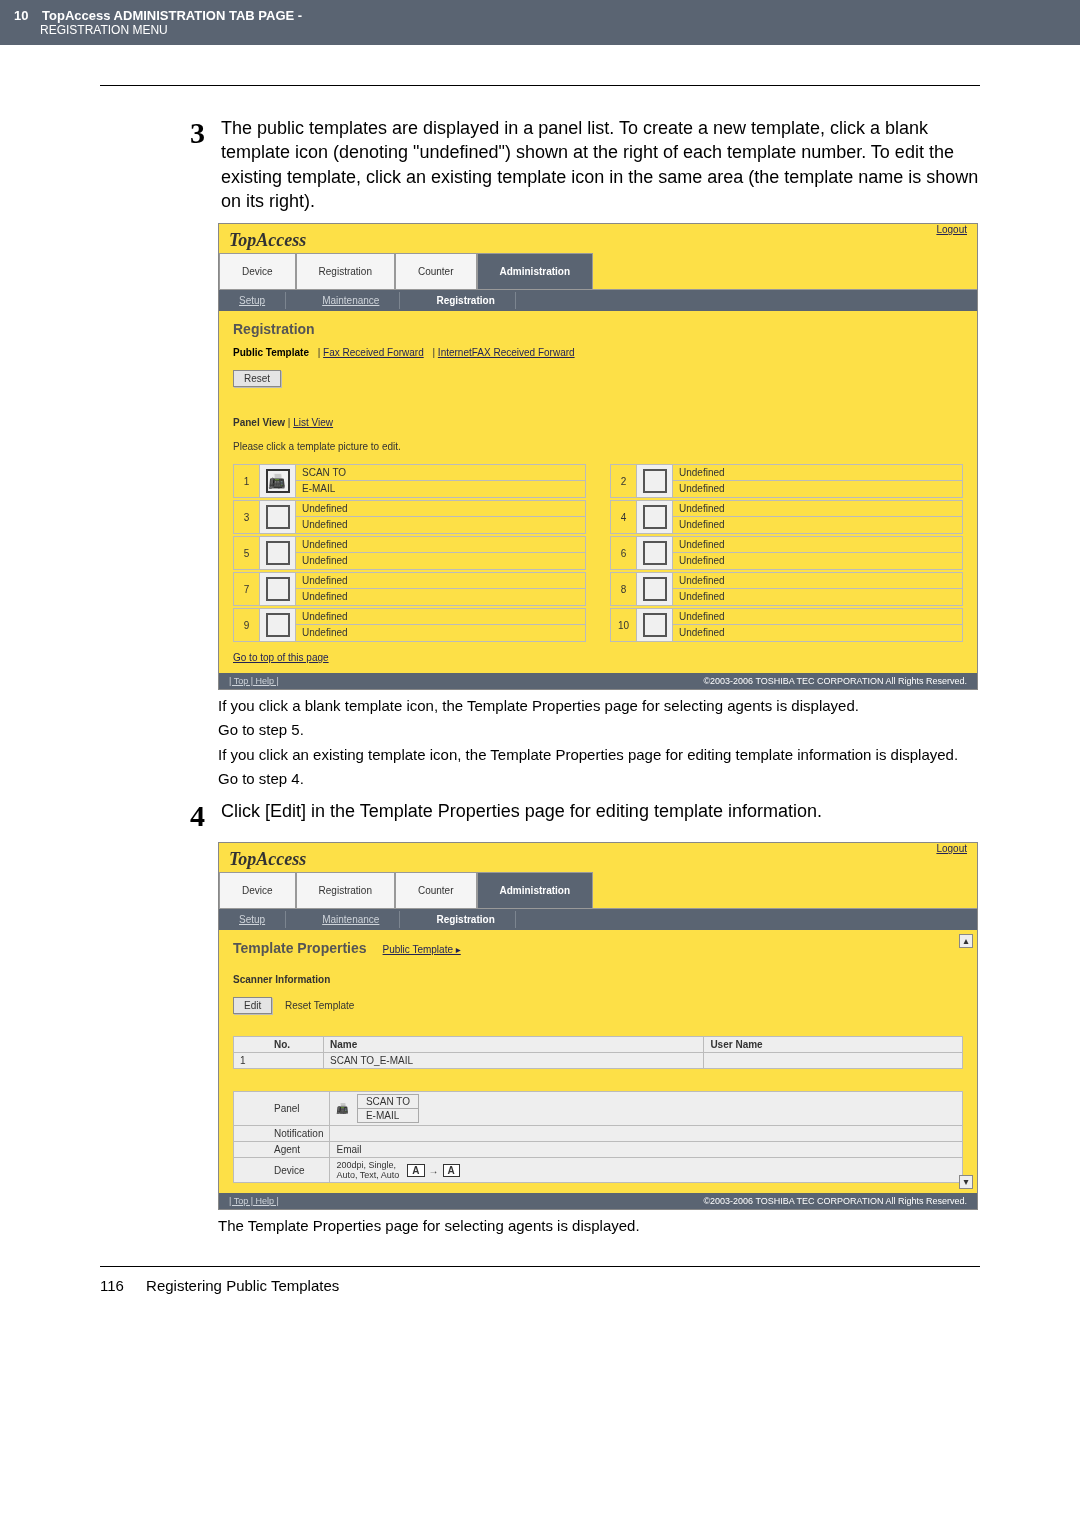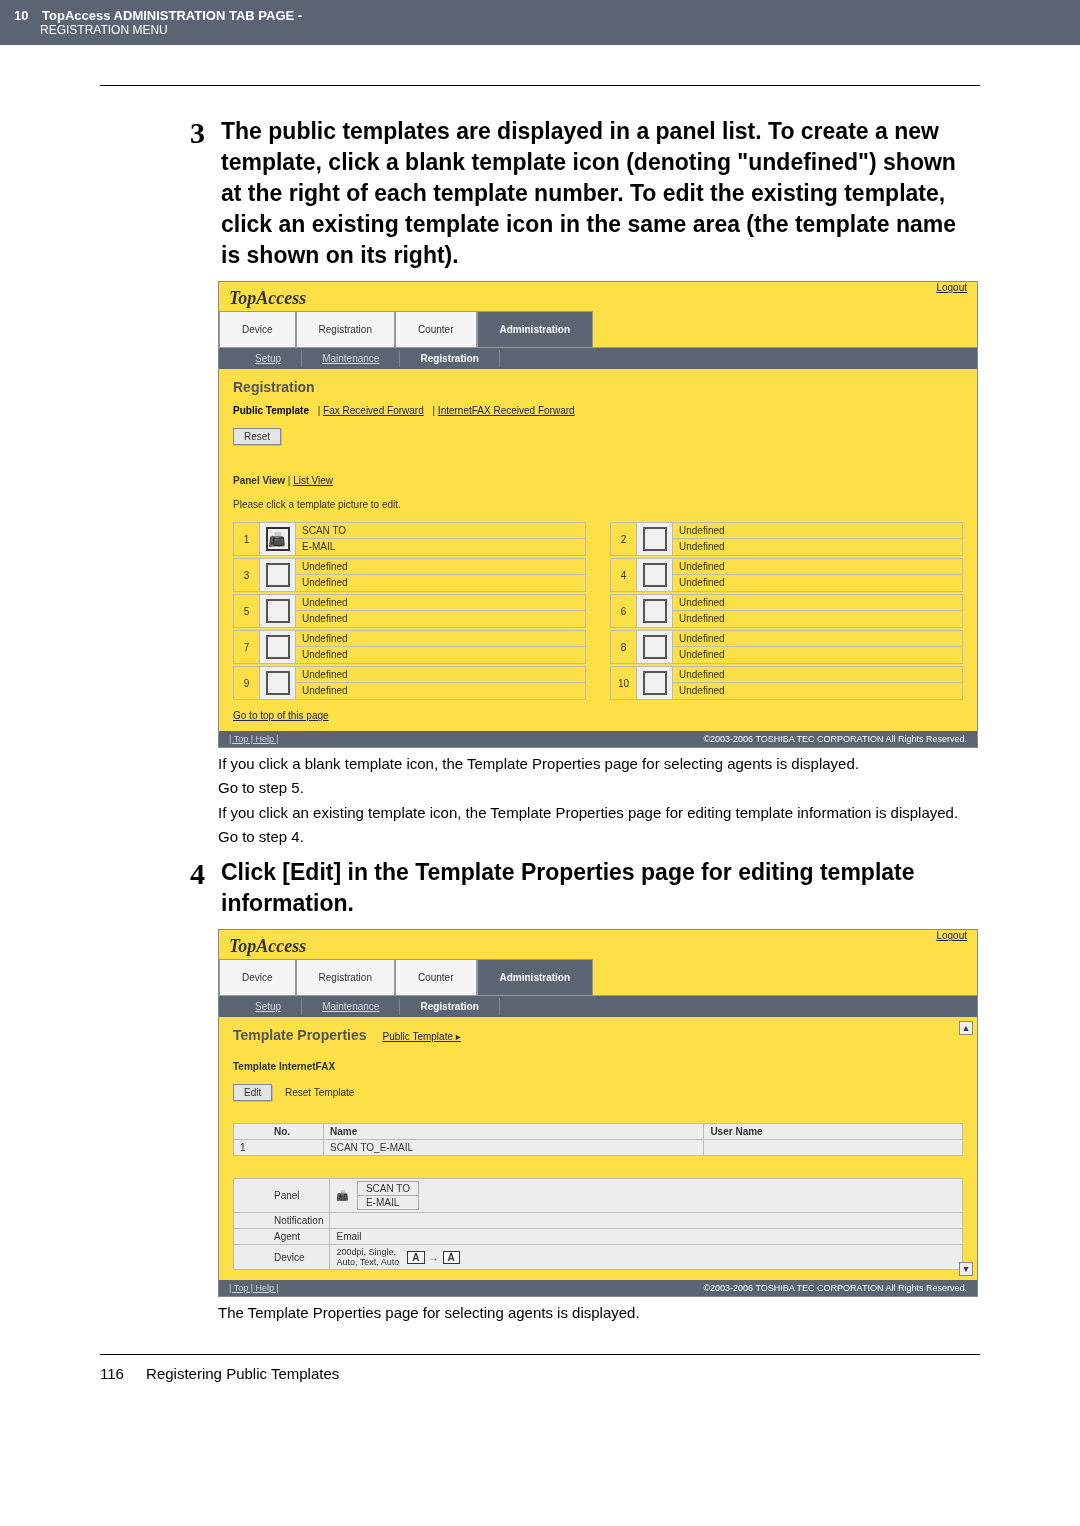--- a/index.html
+++ b/index.html
@@ -8,30 +8,30 @@
 .header-bar { background: #5a6472; color: #fff; padding: 8px 14px; font-size: 13px; }
 .header-bar .p-num { font-weight: bold; margin-right: 10px; }
 .header-bar .p-title { font-weight: bold; }
 .header-bar .p-sub { font-size: 12px; margin-left: 26px; }
 
 .content { padding: 40px 100px 30px 100px; }
 .hr-top { border: none; border-top: 1px solid #000; margin: 0 0 30px 0; }
 
 .step { display: flex; margin: 10px 0 10px 90px; }
 .step-num { font-family: Georgia, serif; font-size: 30px; font-weight: bold; margin-right: 16px; line-height: 1.1; }
-.step-text { font-size: 23px; font-weight: bold; line-height: 1.35; }
+.step-text { font-size: 18px; font-weight: normal; line-height: 1.35; }
 
 .screenshot { border: 1px solid #888; margin: 8px 0 6px 118px; background: #fde047; font-size: 10px; color: #333; width: 760px; }
 .ta-brand { font-family: Georgia, serif; font-style: italic; font-weight: bold; font-size: 18px; padding: 6px 10px 2px 10px; }
 .ta-logout { text-align: right; padding: 0 10px 4px 0; color: #225; text-decoration: underline; }
 .ta-top { display: flex; justify-content: space-between; }
 .ta-tabs1 { display: flex; border-bottom: 1px solid #999; }
 .ta-tabs1 .tab { padding: 12px 22px; border: 1px solid #999; border-bottom: none; margin-right: 0; background: #f5f5f5; }
 .ta-tabs1 .tab.active { background: #5a6472; color: #fff; font-weight: bold; }
-.ta-tabs2 { display: flex; background: #5a6472; padding: 2px 16px; }
+.ta-tabs2 { display: flex; background: #5a6472; padding: 2px 0; gap: 16px; }
 .ta-tabs2 .sub { padding: 3px 20px; color: #cfd4da; text-decoration: underline; border-right: 1px solid #7c8590; }
 .ta-tabs2 .sub.active { color: #fff; font-weight: bold; text-decoration: none; }
 .ta-body { padding: 10px 14px; }
 .ta-h { font-weight: bold; font-size: 14px; color: #555; margin-bottom: 10px; }
 .ta-links { margin-bottom: 12px; }
 .ta-links .lk { color: #225; text-decoration: underline; margin-right: 6px; }
 .ta-links .lk.current { color: #000; text-decoration: none; font-weight: bold; }
 .ta-btn { display: inline-block; background: #e4e4e4; border: 1px solid #888; padding: 2px 10px; font-size: 10px; margin-bottom: 16px; box-shadow: 1px 1px #bbb; }
 .ta-views { margin-bottom: 13px; }
 .ta-views .cv { font-weight: bold; }
@@ -248,21 +248,21 @@
   <div class="ta-tabs2">
     <div class="sub">Setup</div>
     <div class="sub">Maintenance</div>
     <div class="sub active">Registration</div>
   </div>
   <div class="ta-body" style="position:relative">
     <div style="display:flex; gap:16px; align-items:baseline; margin-bottom:8px">
       <span class="ta-h">Template Properties</span>
       <span style="color:#225; text-decoration:underline">Public Template ▸</span>
     </div>
-    <div style="font-weight:bold; margin-bottom:12px">Template InternetFAX</div>
+    <div style="font-weight:bold; margin-bottom:12px">Scanner Information</div>
     <span class="ta-btn">Edit</span>
     <span style="margin-left:10px">Reset Template</span>
     <table class="info-table" style="margin-top:6px">
       <tbody>
             <tr>
               <th class="lab">No.</th>
               <th>Name</th>
               <th>User Name</th>
             </tr>
       <tr>

